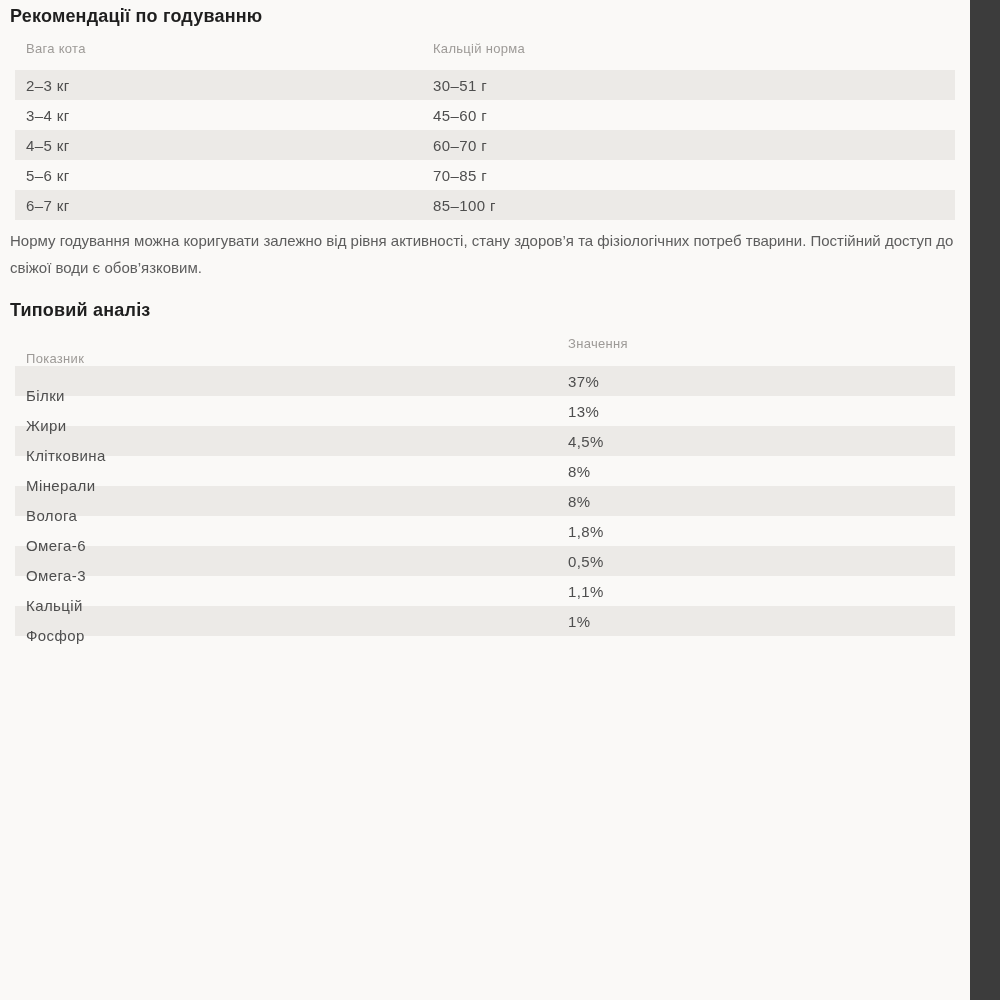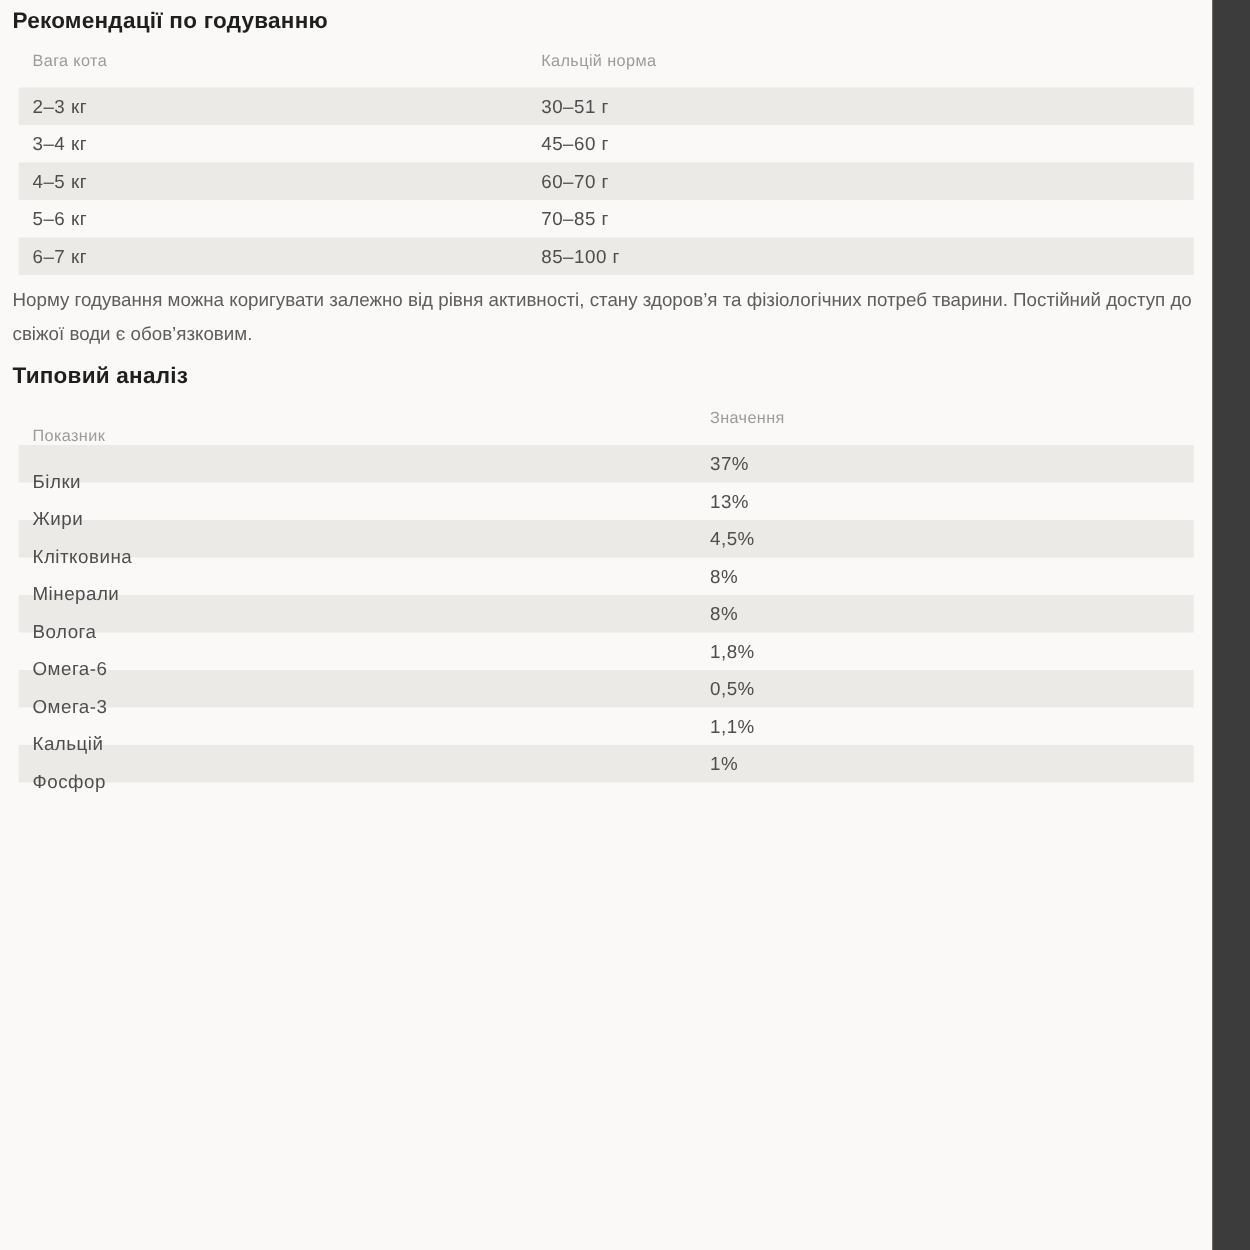--- a/index.html
+++ b/index.html
@@ -51,21 +51,21 @@
   }
   
   .table > div:nth-child(2n) { background:#eceae7; }
 
   .c1 { flex:0 0 auto; }
   .c2 { flex:0 0 auto; }
   .t1 .c1 { width:407px; }
   .t2 .c1 { width:542px;margin-top:29px; }
 
   .note {
-    margin:7px 10px 8px 10px;
+    margin:7px 10px 18px 10px;
     max-width:950px;
     font-size:15px;
     line-height:27px;
     color:#5d5d5d;
   }
 </style>
 </head>
 <body>
 
 <div class="page">

